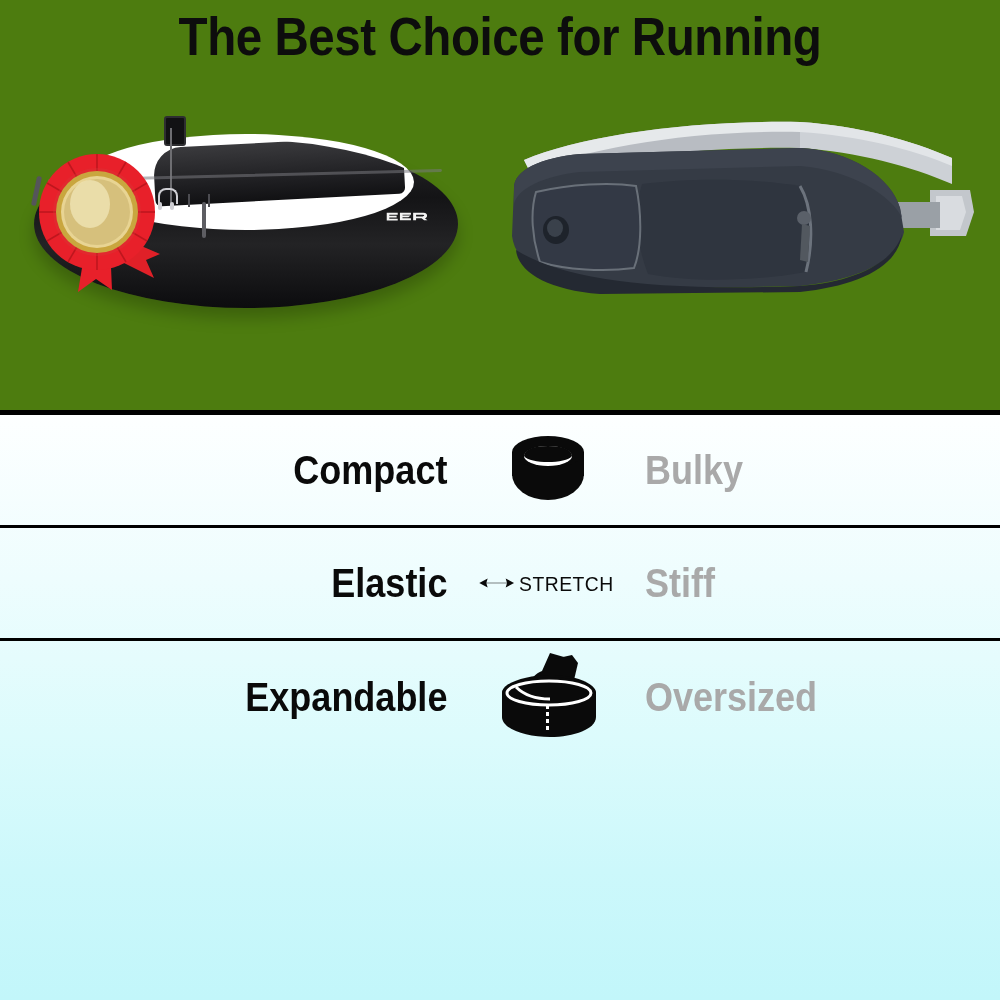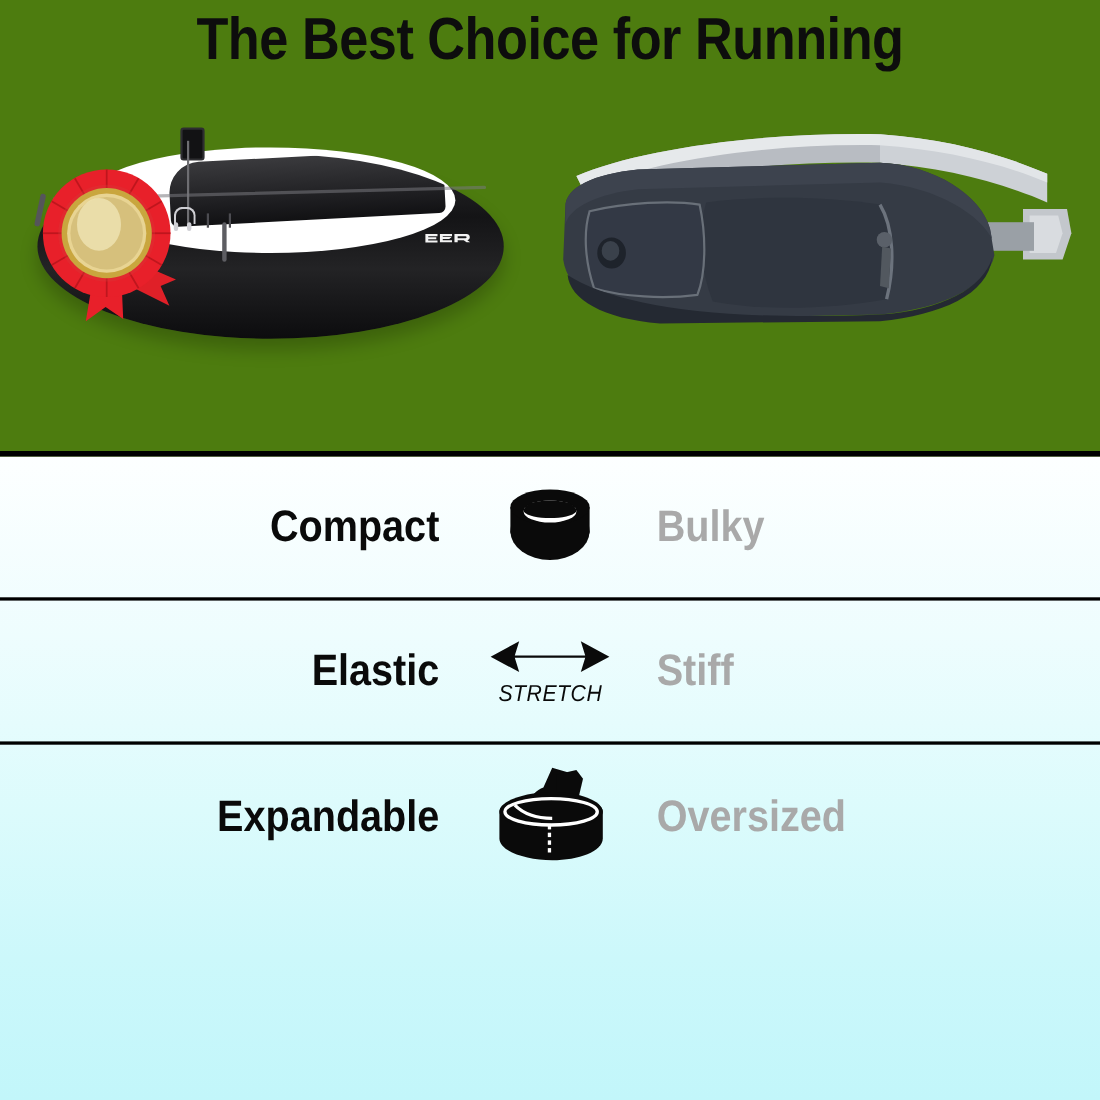--- a/index.html
+++ b/index.html
@@ -245,23 +245,24 @@
     width: 1000px;
     height: 590px;
     border-top: 5px solid #000000;
     box-sizing: border-box;
     background: linear-gradient(180deg, #fdffff 0%, #eefdfe 28%, #dcfbfc 55%, #ccf8fb 78%, #c2f6fa 100%);
   }
   .row {
     position: relative;
     display: flex;
     align-items: center;
-    height: 131px;
+    height: 113px;
     border-bottom: 3px solid #000000;
     box-sizing: border-box;
+    padding-left: 48px;
   }
   .row:last-child {
     border-bottom: none;
   }
   .cell-left {
     width: 430px;
     text-align: right;
     padding-right: 34px;
     box-sizing: border-box;
     font-family: "Liberation Sans Narrow", "Liberation Sans", sans-serif;
@@ -270,22 +271,21 @@
     color: #0a0a0a;
     transform: scaleX(0.9);
     transform-origin: right center;
     white-space: nowrap;
   }
   .cell-icon {
     width: 140px;
     display: flex;
     align-items: center;
     justify-content: center;
-    flex-direction: column;
-    font-style: italic;
+    flex-direction: row;
   }
   .cell-right {
     flex: 1;
     text-align: left;
     padding-left: 30px;
     box-sizing: border-box;
     font-family: "Liberation Sans Narrow", "Liberation Sans", sans-serif;
     font-size: 40px;
     font-weight: bold;
     color: #a9a9a9;

